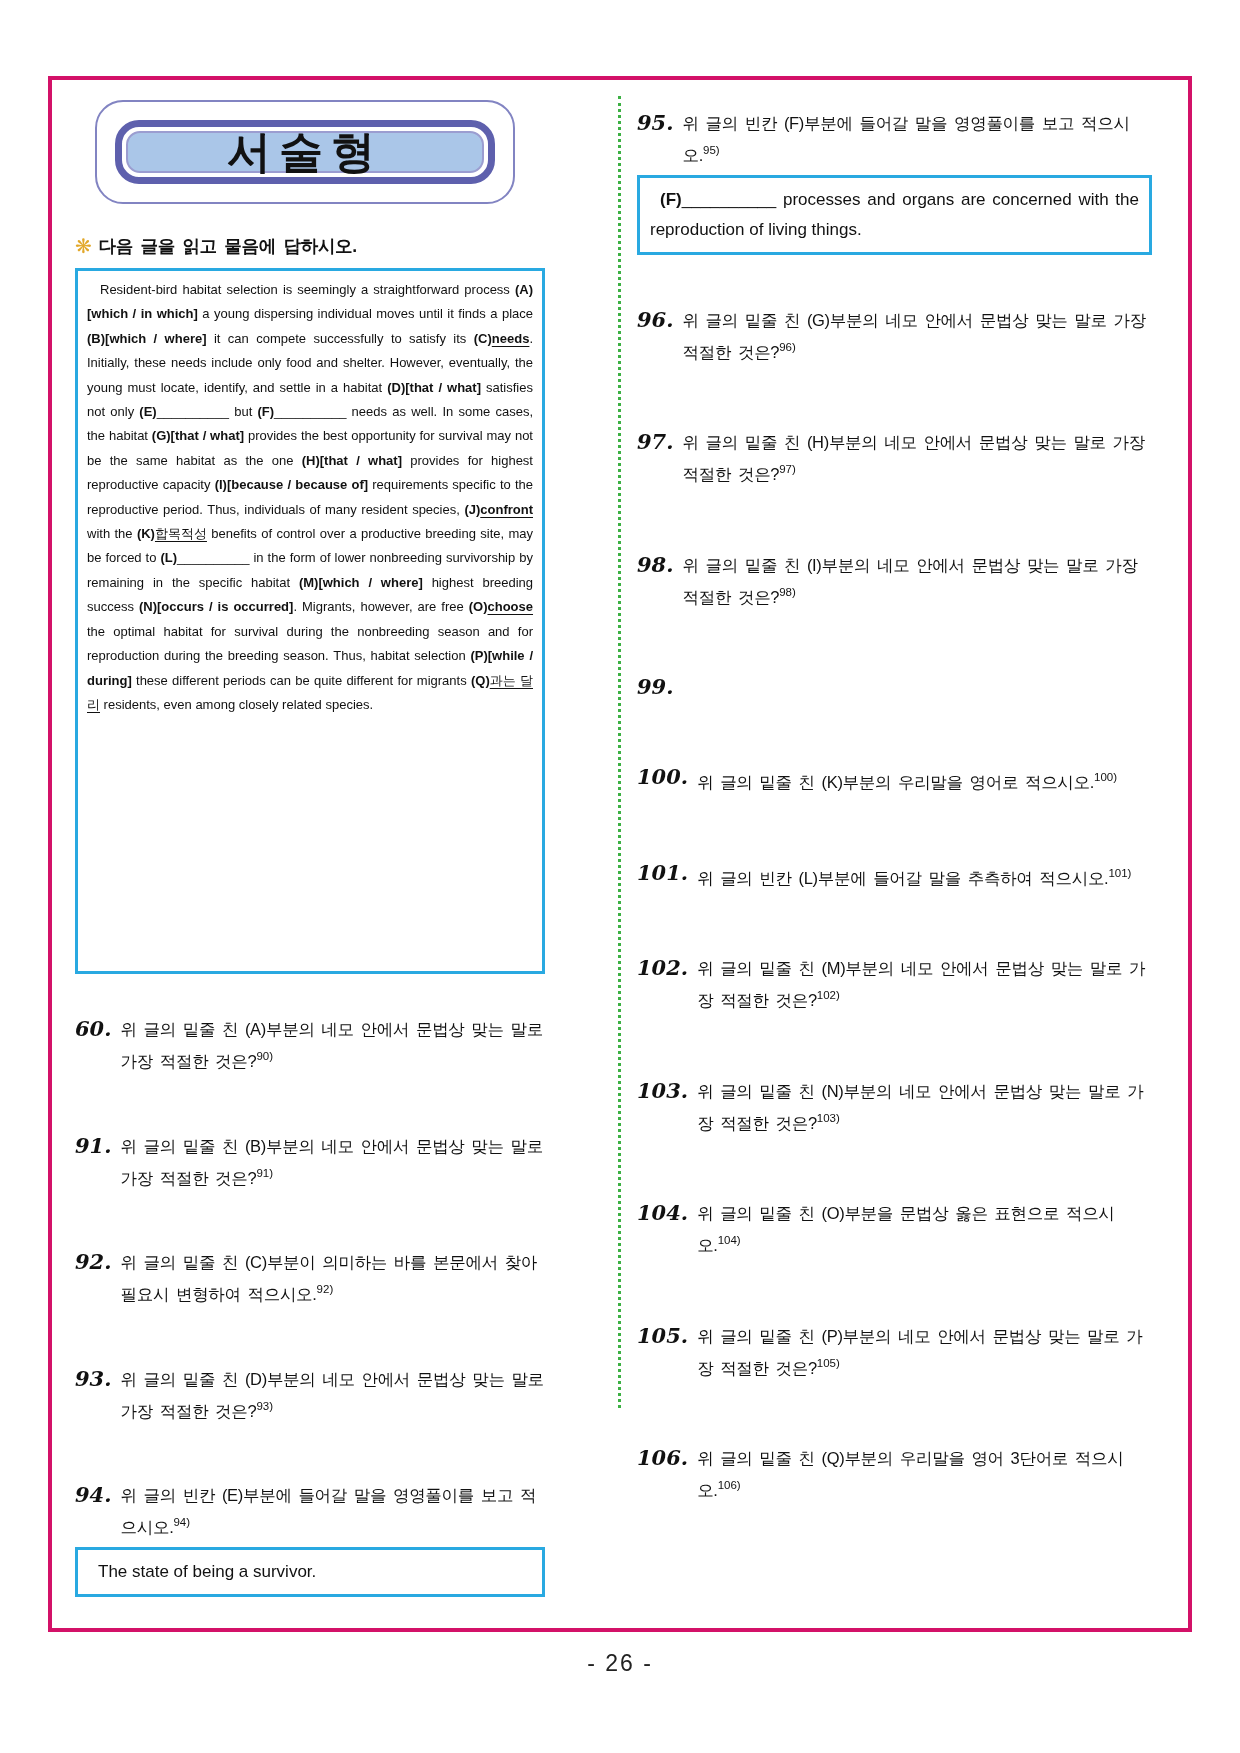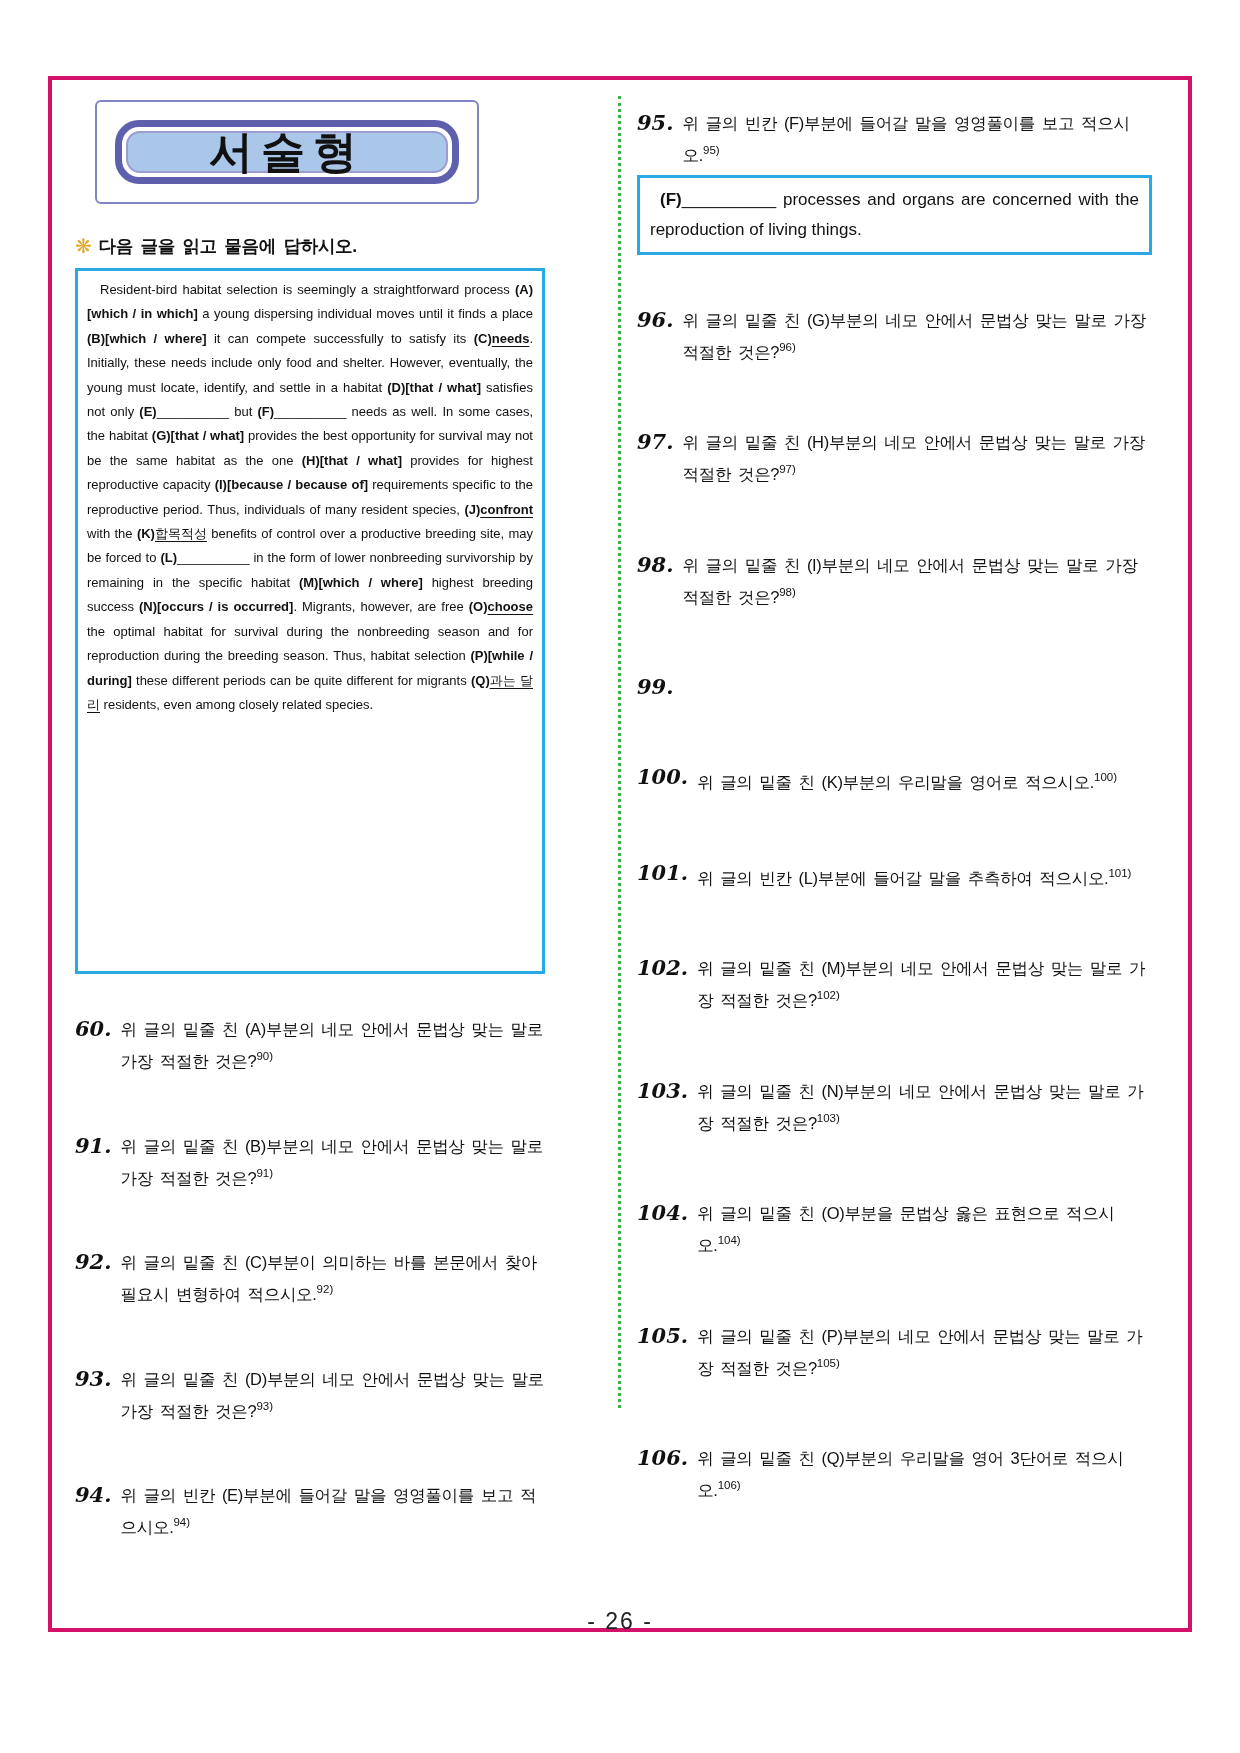--- a/index.html
+++ b/index.html
@@ -10,21 +10,21 @@
   .frame{
     position:absolute;left:48px;top:76px;width:1136px;height:1548px;
     border:4px solid #d31168;background:#fff;
   }
   .cols{display:flex;height:100%;}
   .col-left{width:470px;margin-left:23px;padding-top:20px;flex:none;}
   .divider{flex:none;border-left:3px dotted #3cb043;margin-left:73px;margin-top:16px;height:1312px;}
   .col-right{flex:1;margin-left:16px;margin-right:36px;padding-top:30px;}
 
   
-  .badge-outer{width:384px;height:104px;margin-left:20px;border:2px solid #8284c2;border-radius:6px;padding:18px;box-sizing:border-box;}
+  .badge-outer{width:420px;height:104px;margin-left:20px;border:2px solid #8284c2;border-radius:28px;padding:18px;box-sizing:border-box;}
   .badge-mid{height:100%;border:7px solid #5e60ad;border-radius:24px;background:#fff;padding:4px;box-sizing:border-box;}
   .badge-inner{height:100%;background:#aac6e8;border:2px solid #9b9dd0;border-radius:14px;display:flex;align-items:center;justify-content:center;
     font-size:44px;font-weight:bold;letter-spacing:8px;box-sizing:border-box;}
 
   .instruction{margin-top:30px;display:flex;align-items:center;font-size:17.5px;font-weight:bold;letter-spacing:-0.3px;word-spacing:3px;}
   .flower{color:#e2a82a;font-size:20px;margin-right:7px;font-weight:normal;}
 
   .passage{
     margin-top:10px;width:470px;min-height:706px;box-sizing:border-box;
     border:3px solid #29a9e1;padding:7px 9px 9px 9px;
@@ -35,21 +35,21 @@
 
   .questions-left{margin-top:42px;}
   .q{display:flex;align-items:flex-start;margin-bottom:58px;}
   .col-right .q{margin-bottom:64px;}
   .q.has-answer{margin-bottom:0;}
   .qnum{font-family:"DejaVu Serif", serif;font-style:italic;font-weight:bold;font-size:21px;line-height:26px;margin-right:9px;white-space:nowrap;}
   .qbody{font-size:16.5px;line-height:27px;letter-spacing:-0.3px;word-spacing:2.5px;}
   .qref{font-size:11.5px;letter-spacing:0;}
   .ansbox{border:3px solid #29a9e1;padding:7px 10px;font-size:17px;line-height:30px;text-align:justify;text-indent:10px;margin-top:6px;margin-bottom:52px;}
 
-  .page-num{position:absolute;left:0;right:0;top:1608px;text-align:center;font-size:23px;letter-spacing:2px;color:#222;}
+  .page-num{position:absolute;left:0;right:0;top:1650px;text-align:center;font-size:23px;letter-spacing:2px;color:#222;}
 </style>
 </head>
 <body>
 
 <div class="frame">
   <div class="cols">
 
     <div class="col-left">
       <div class="badge-outer">
         <div class="badge-mid">
@@ -80,20 +80,21 @@
             <div class="qbody"><span>위 글의 밑줄 친 (C)부분이 의미하는 바를 본문에서 찾아 필요시 변형하여 적으시오.</span><sup class="qref">92)</sup></div>
           </div>
           <div class="q">
             <span class="qnum">93.</span>
             <div class="qbody"><span>위 글의 밑줄 친 (D)부분의 네모 안에서 문법상 맞는 말로 가장 적절한 것은?</span><sup class="qref">93)</sup></div>
           </div>
           <div class="q has-answer">
             <span class="qnum">94.</span>
             <div class="qbody"><span>위 글의 빈칸 (E)부분에 들어갈 말을 영영풀이를 보고 적으시오.</span><sup class="qref">94)</sup></div>
           </div>
+          <div class="ansbox"><span>The state of being a survivor.</span></div>
         </div>
     </div>
 
     <div class="divider"></div>
 
     <div class="col-right" id="right-questions">
         <div class="q has-answer">
           <span class="qnum">95.</span>
           <div class="qbody"><span>위 글의 빈칸 (F)부분에 들어갈 말을 영영풀이를 보고 적으시오.</span><sup class="qref">95)</sup></div>
         </div>

